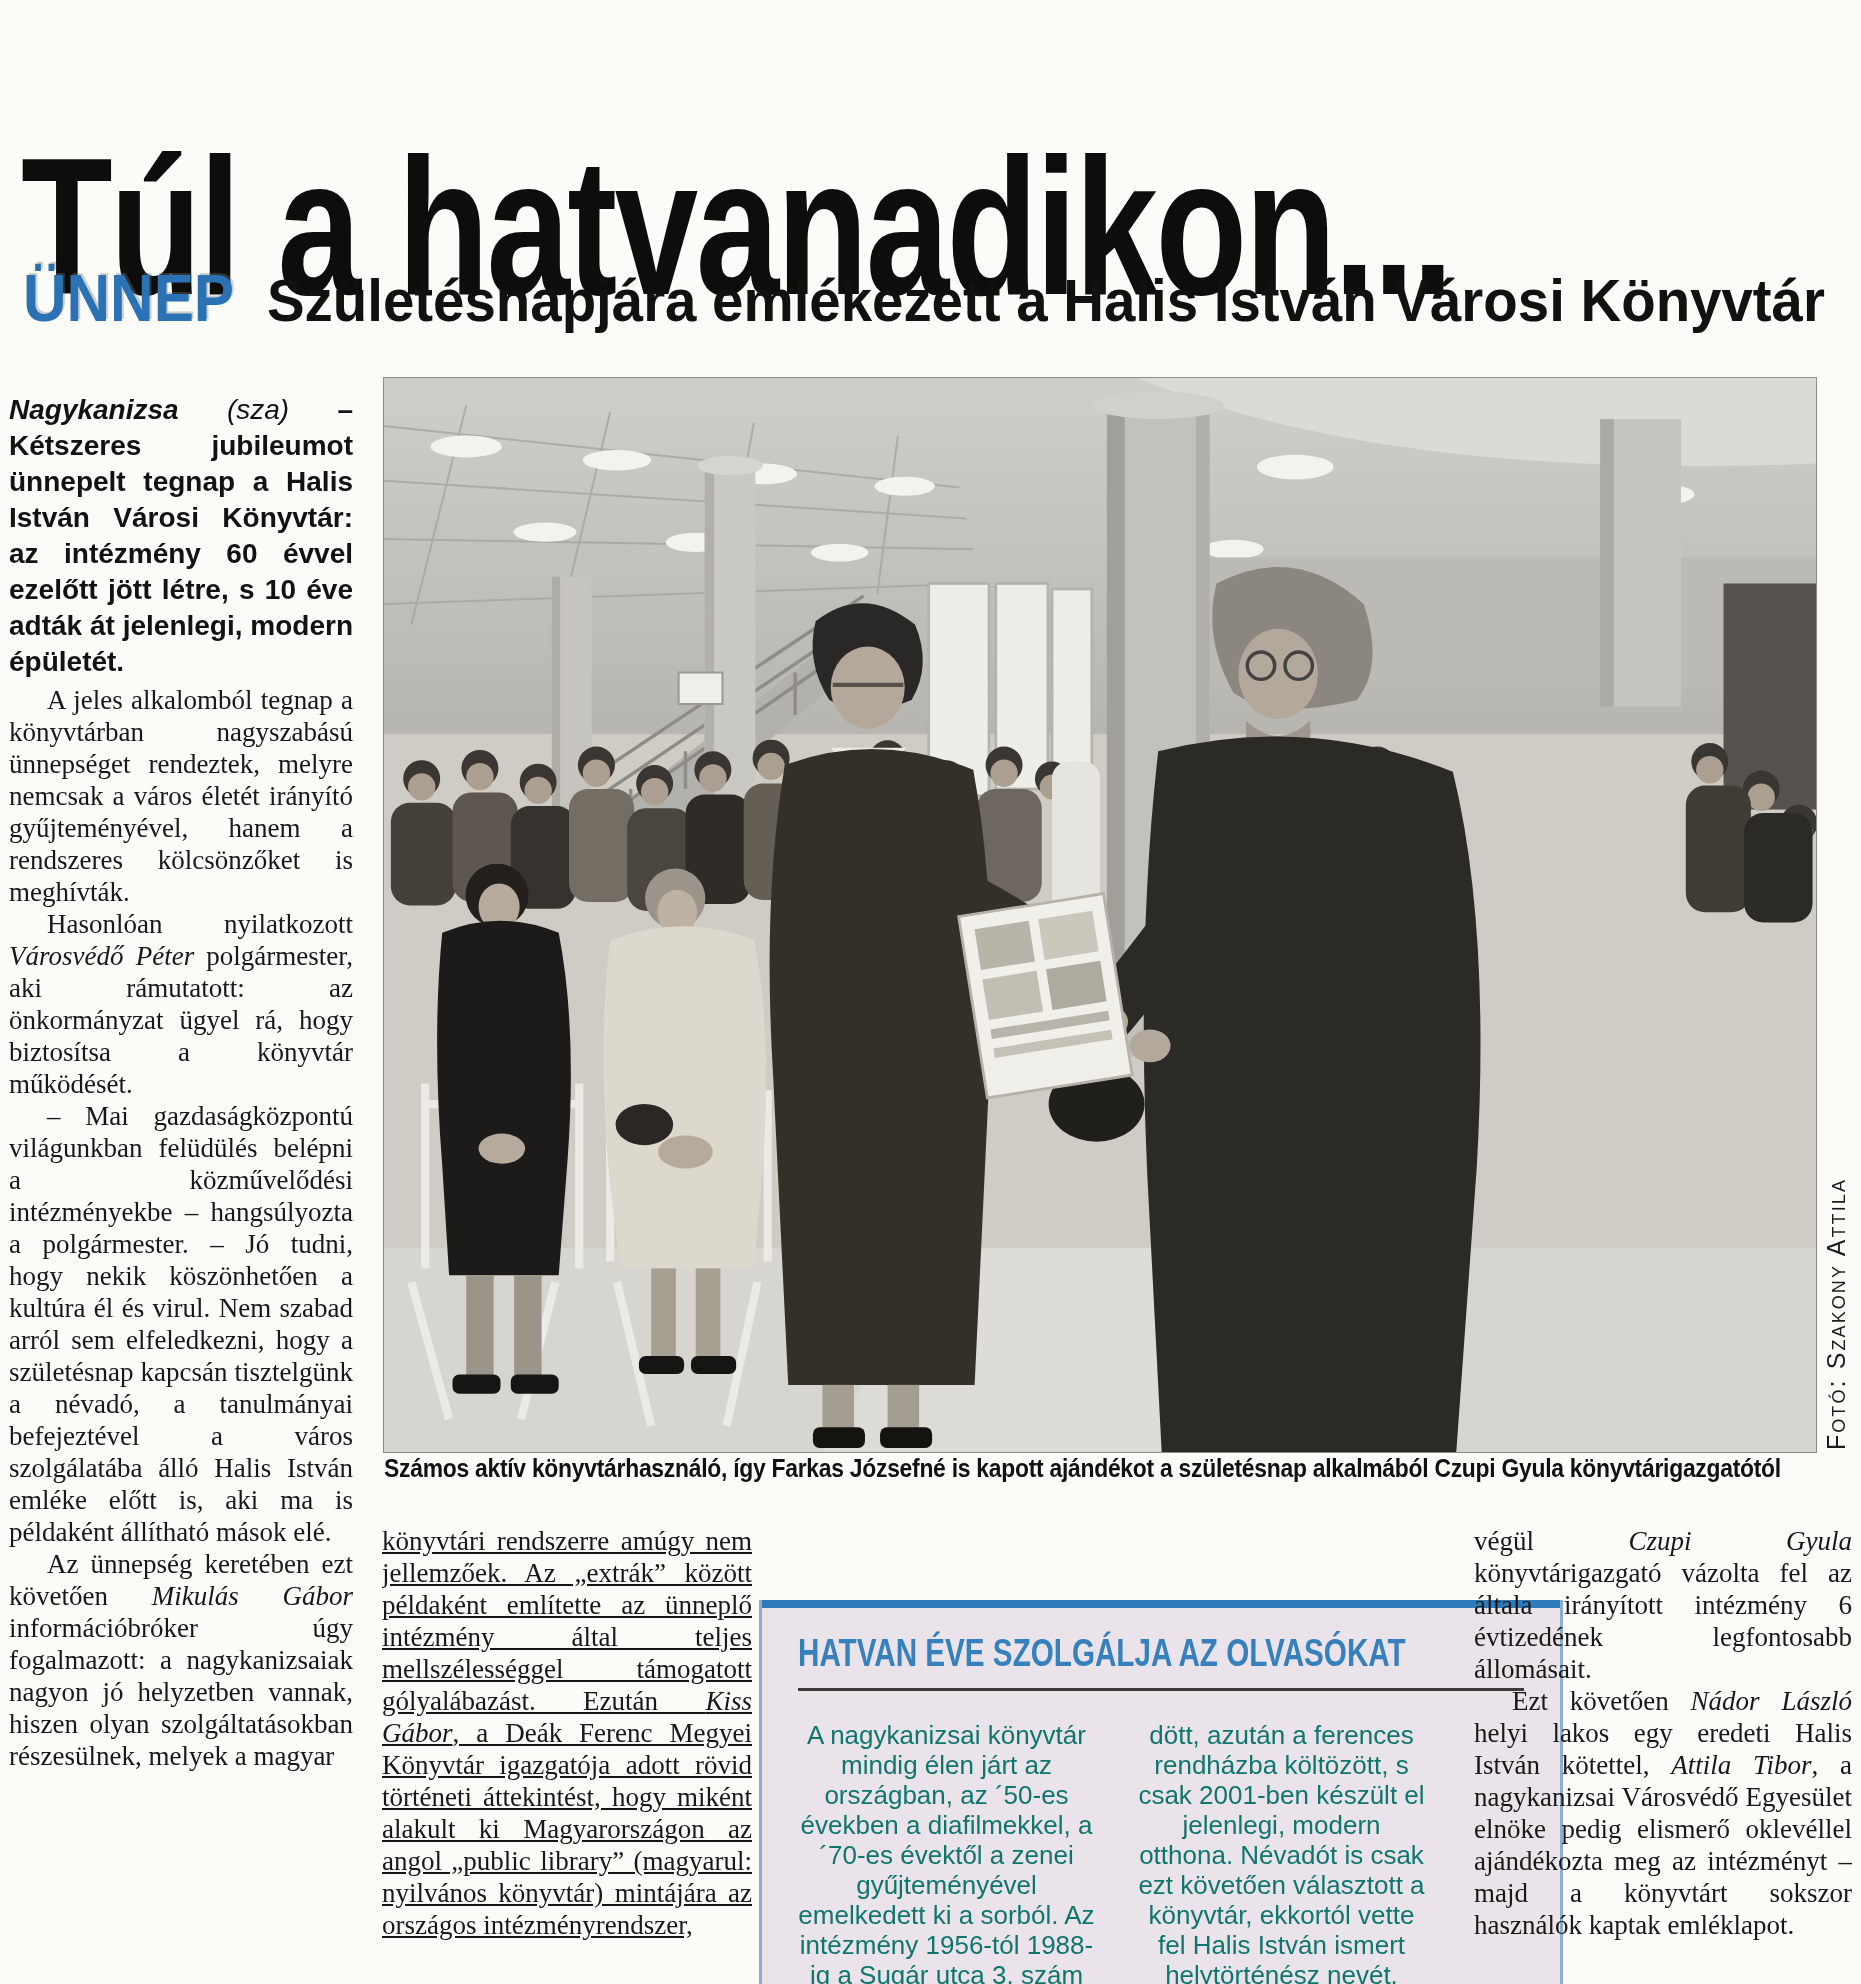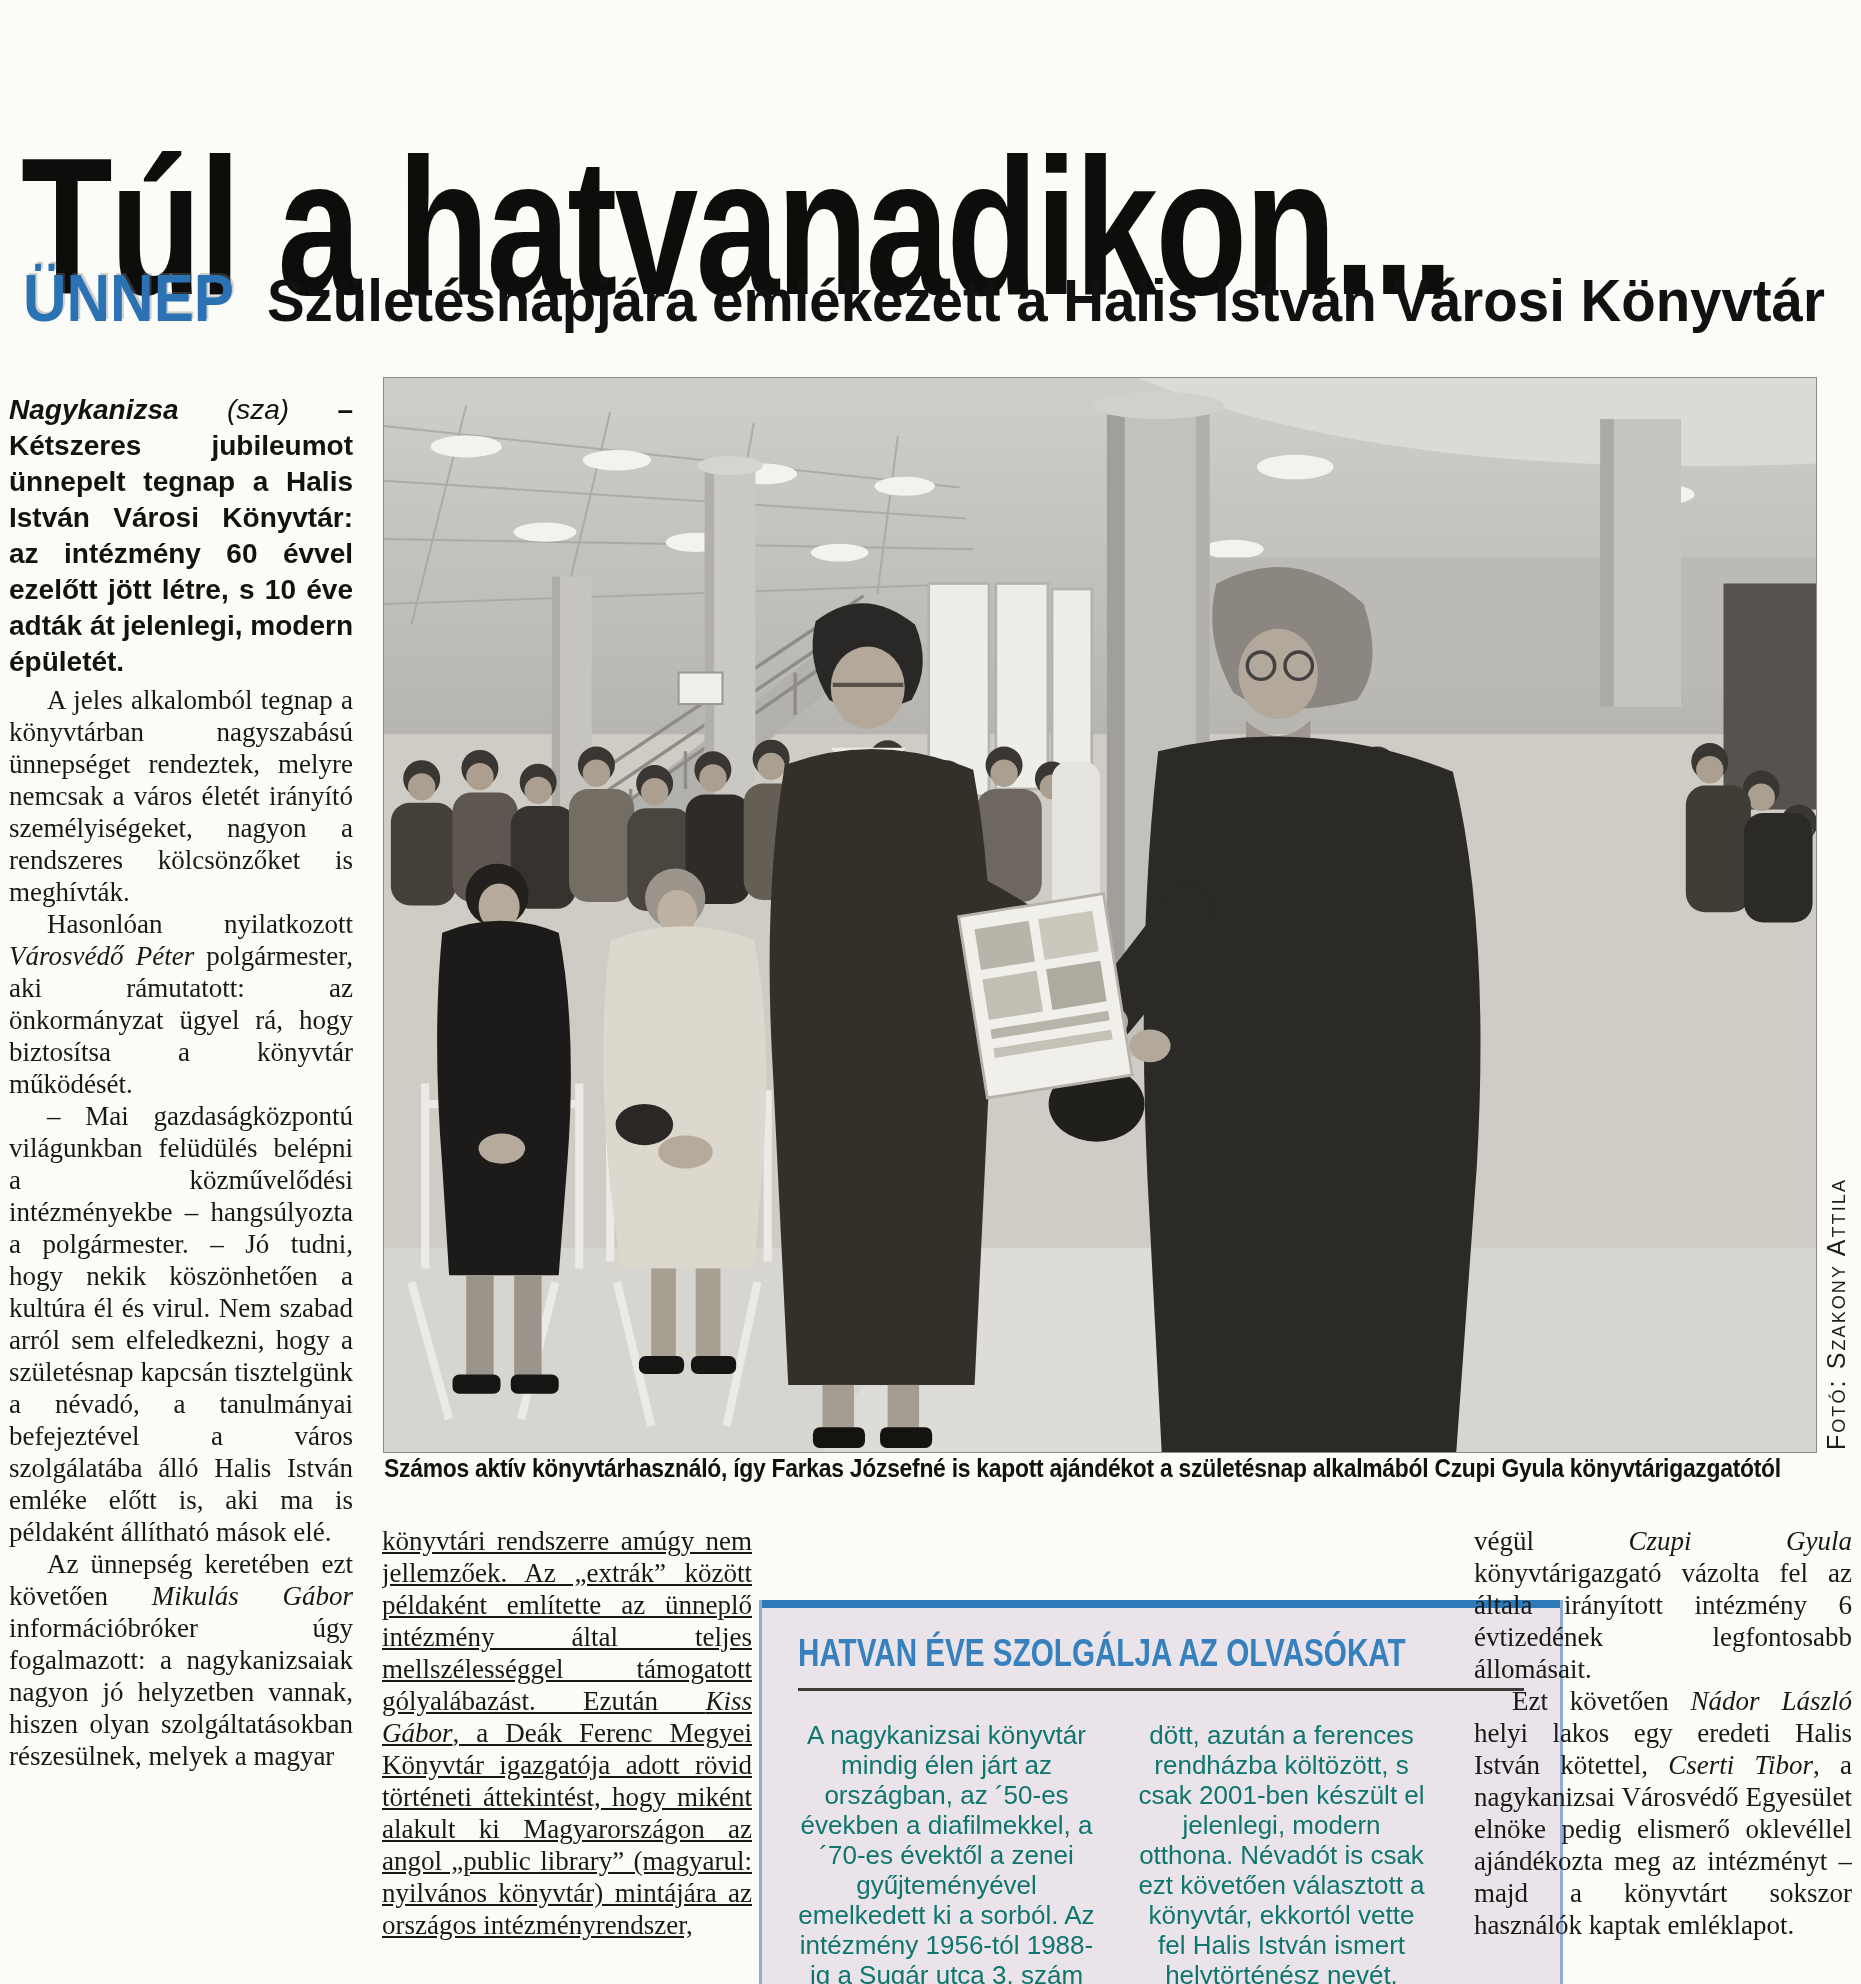--- a/index.html
+++ b/index.html
@@ -62,21 +62,21 @@
 
   <div class="kicker-row">
     <span class="kicker">ÜNNEP</span><span class="subtitle">Születésnapjára emlékezett a Halis István Városi Könyvtár</span>
   </div>
 
   <div id="col-left" class="textcol">
     <div class="lead">
         <p class="noindent"><b><i>Nagykanizsa</i></b><i> (sza)</i><b> – Kétszeres jubileumot ünnepelt tegnap a Halis István Városi Könyvtár: az intézmény 60 évvel ezelőtt jött létre, s 10 éve adták át jelenlegi, modern épületét.</b></p>
       </div>
     <div class="serif">
-        <p>A jeles alkalomból tegnap a könyvtárban nagyszabású ünnepséget rendeztek, melyre nemcsak a város életét irányító személyiségeket, nagyon a rendszeres kölcsönzőket is meghívták.</p>
+        <p>A jeles alkalomból tegnap a könyvtárban nagyszabású ünnepséget rendeztek, melyre nemcsak a város életét irányító gyűjteményével, hanem a rendszeres kölcsönzőket is meghívták.</p>
         <p>Hasonlóan nyilatkozott <i>Városvédő Péter</i> polgármester, aki rámutatott: az önkormányzat ügyel rá, hogy biztosítsa a könyvtár működését.</p>
         <p>– Mai gazdaságközpontú világunkban felüdülés belépni a közművelődési intézményekbe – hangsúlyozta a polgármester. – Jó tudni, hogy nekik köszönhetően a kultúra él és virul. Nem szabad arról sem elfeledkezni, hogy a születésnap kapcsán tisztelgünk a névadó, a tanulmányai befejeztével a város szolgálatába álló Halis István emléke előtt is, aki ma is példaként állítható mások elé.</p>
         <p>Az ünnepség keretében ezt követően <i>Mikulás Gábor</i> információbróker úgy fogalmazott: a nagykanizsaiak nagyon jó helyzetben vannak, hiszen olyan szolgáltatásokban részesülnek, melyek a magyar</p>
       </div>
   </div>
 
   <div class="photo-frame">
     <svg viewBox="0 0 2090 1568" preserveAspectRatio="none">
       <defs>
         <linearGradient id="ceil" x1="0" y1="0" x2="0" y2="1">
@@ -299,17 +299,17 @@
     <div class="box-rule"></div>
     <div class="box-cols">
       <div class="box-col">A nagykanizsai könyvtár mindig élen járt az országban, az ´50-es években a diafilmekkel, a ´70-es évektől a zenei gyűjteményével emelkedett ki a sorból. Az intézmény 1956-tól 1988-ig a Sugár utca 3. szám alatt műkö-</div>
       <div class="box-col">dött, azután a ferences rendházba költözött, s csak 2001-ben készült el jelenlegi, modern otthona. Névadót is csak ezt követően választott a könyvtár, ekkortól vette fel Halis István ismert helytörténész nevét.</div>
     </div>
     <div class="box-bar bottom"></div>
   </div>
 
   <div id="col-4" class="textcol serif">
       <p class="noindent">végül <i>Czupi Gyula</i> könyvtárigazgató vázolta fel az általa irányított intézmény 6 évtizedének legfontosabb állomásait.</p>
-      <p>Ezt követően <i>Nádor László</i> helyi lakos egy eredeti Halis István kötettel, <i>Cserti Tibor</i>, a nagykanizsai Városvédő Egyesület elnöke pedig elismerő oklevéllel ajándékozta meg az intézményt – majd a könyvtárt sokszor használók kaptak emléklapot.</p>
+      <p>Ezt követően <i>Nádor László</i> helyi lakos egy eredeti Halis István kötettel, <i>Attila Tibor</i>, a nagykanizsai Városvédő Egyesület elnöke pedig elismerő oklevéllel ajándékozta meg az intézményt – majd a könyvtárt sokszor használók kaptak emléklapot.</p>
     </div>
 
 </div>
 
 
 </body></html>

